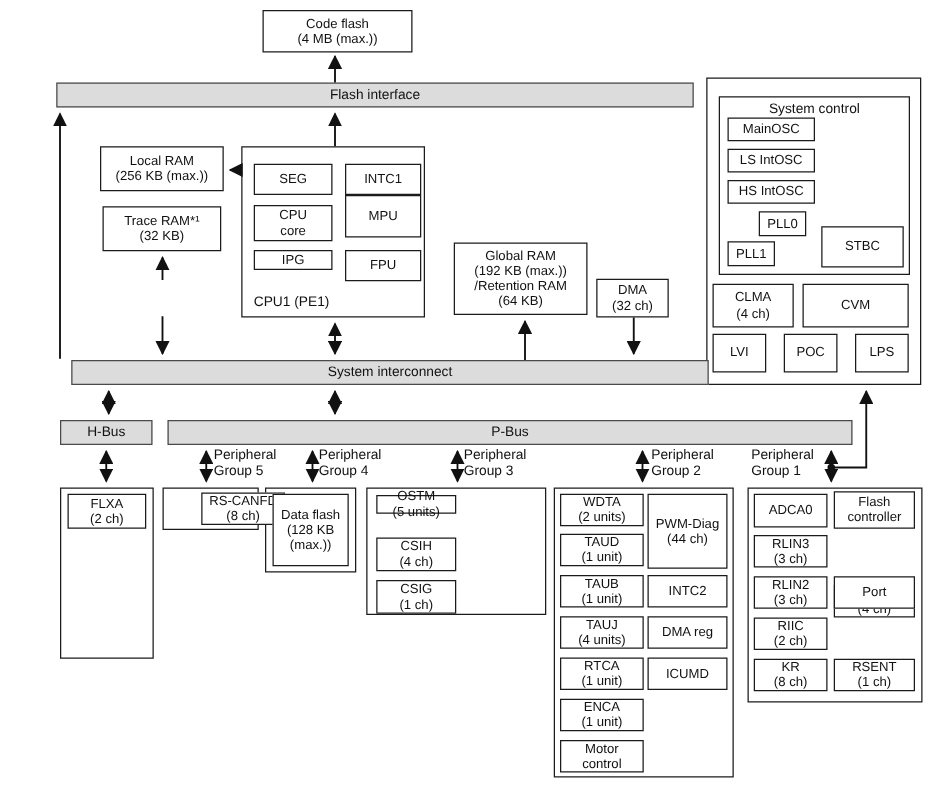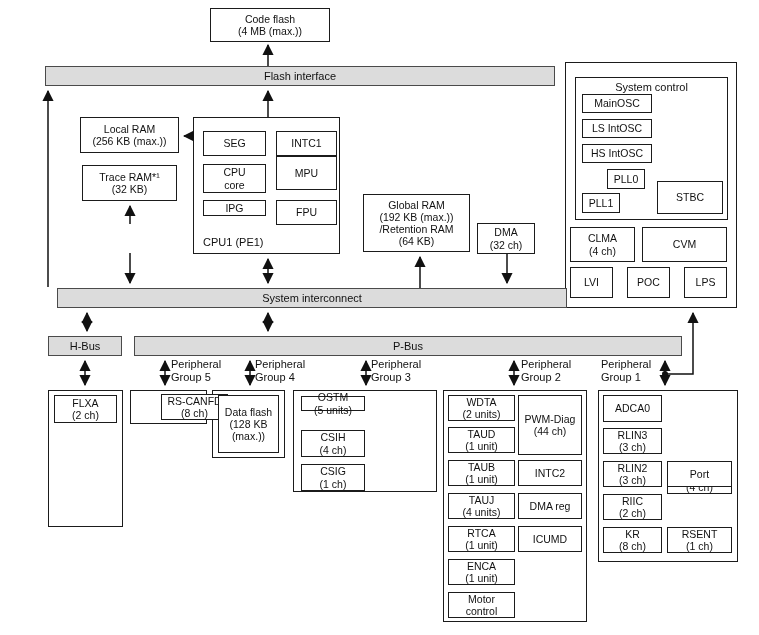--- a/index.html
+++ b/index.html
@@ -136,20 +136,22 @@
   <div class="box" style="left:448px;top:592px;width:67px;height:26px;">Motor
 control</div>
   <div class="box" style="left:518px;top:395px;width:64px;height:60px;">PWM-Diag
 (44 ch)</div>
   <div class="box" style="left:518px;top:460px;width:64px;height:26px;">INTC2</div>
   <div class="box" style="left:518px;top:493px;width:64px;height:26px;">DMA reg</div>
   <div class="box" style="left:518px;top:526px;width:64px;height:26px;">ICUMD</div>
 
   <div class="container" style="left:598px;top:390px;width:140px;height:172px;"></div>
   <div class="box" style="left:603px;top:395px;width:59px;height:27px;">ADCA0</div>
+  <div class="box" style="left:667px;top:393px;width:65px;height:30px;">Flash
+controller</div>
   <div class="box" style="left:603px;top:428px;width:59px;height:26px;">RLIN3
 (3 ch)</div>
   <div class="box" style="left:667px;top:428px;width:65px;height:26px;margin-top:40px;">DCRA
 (4 ch)</div>
   <div class="box" style="left:603px;top:461px;width:59px;height:26px;">RLIN2
 (3 ch)</div>
   <div class="box" style="left:667px;top:461px;width:65px;height:26px;">Port</div>
   <div class="box" style="left:603px;top:494px;width:59px;height:26px;">RIIC
 (2 ch)</div>
   <div class="box" style="left:603px;top:527px;width:59px;height:26px;">KR

